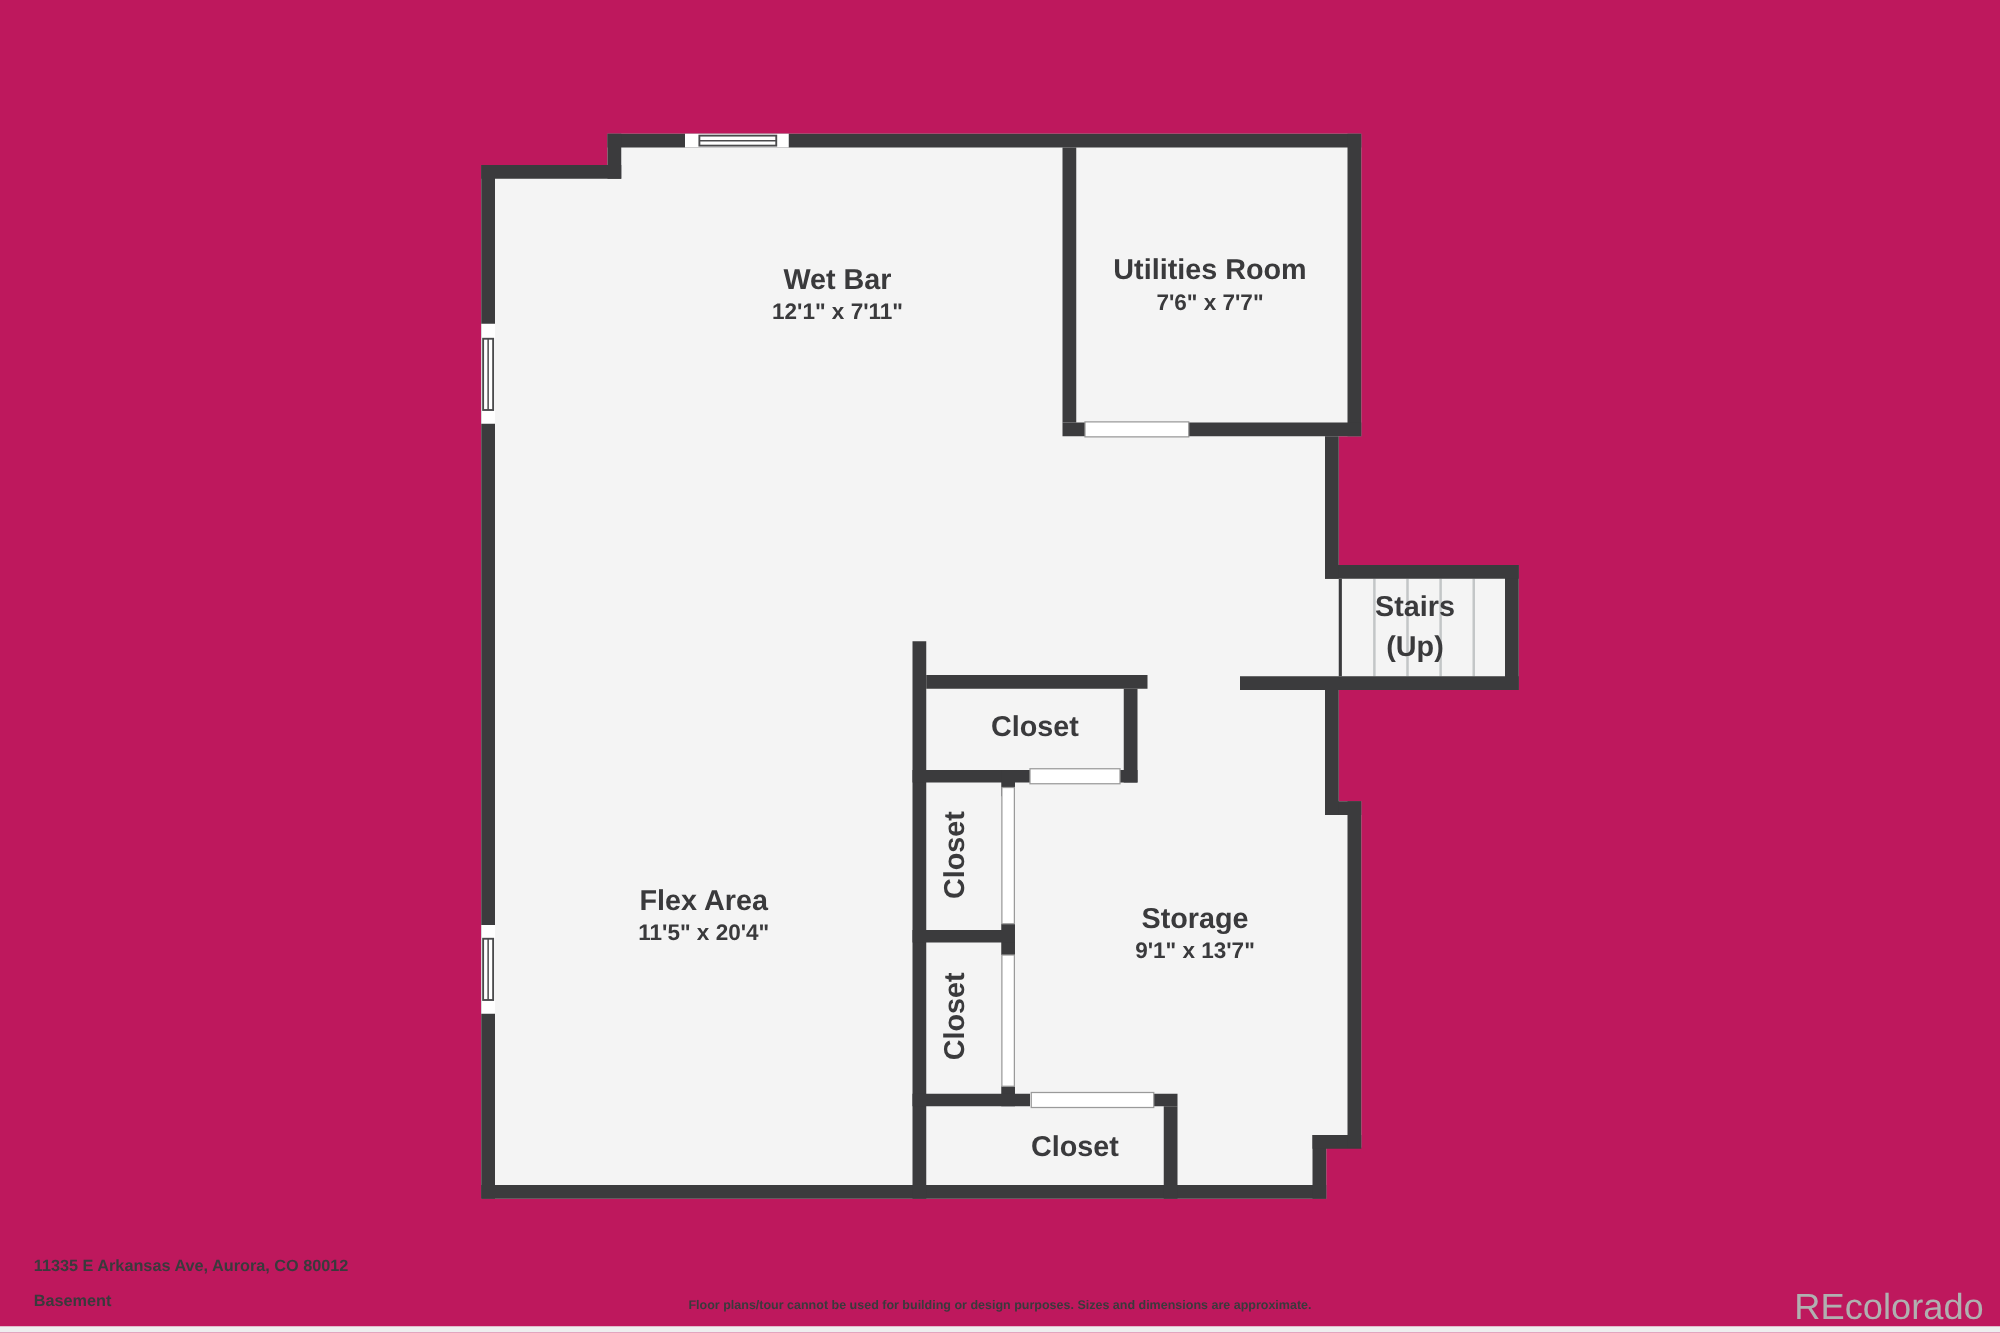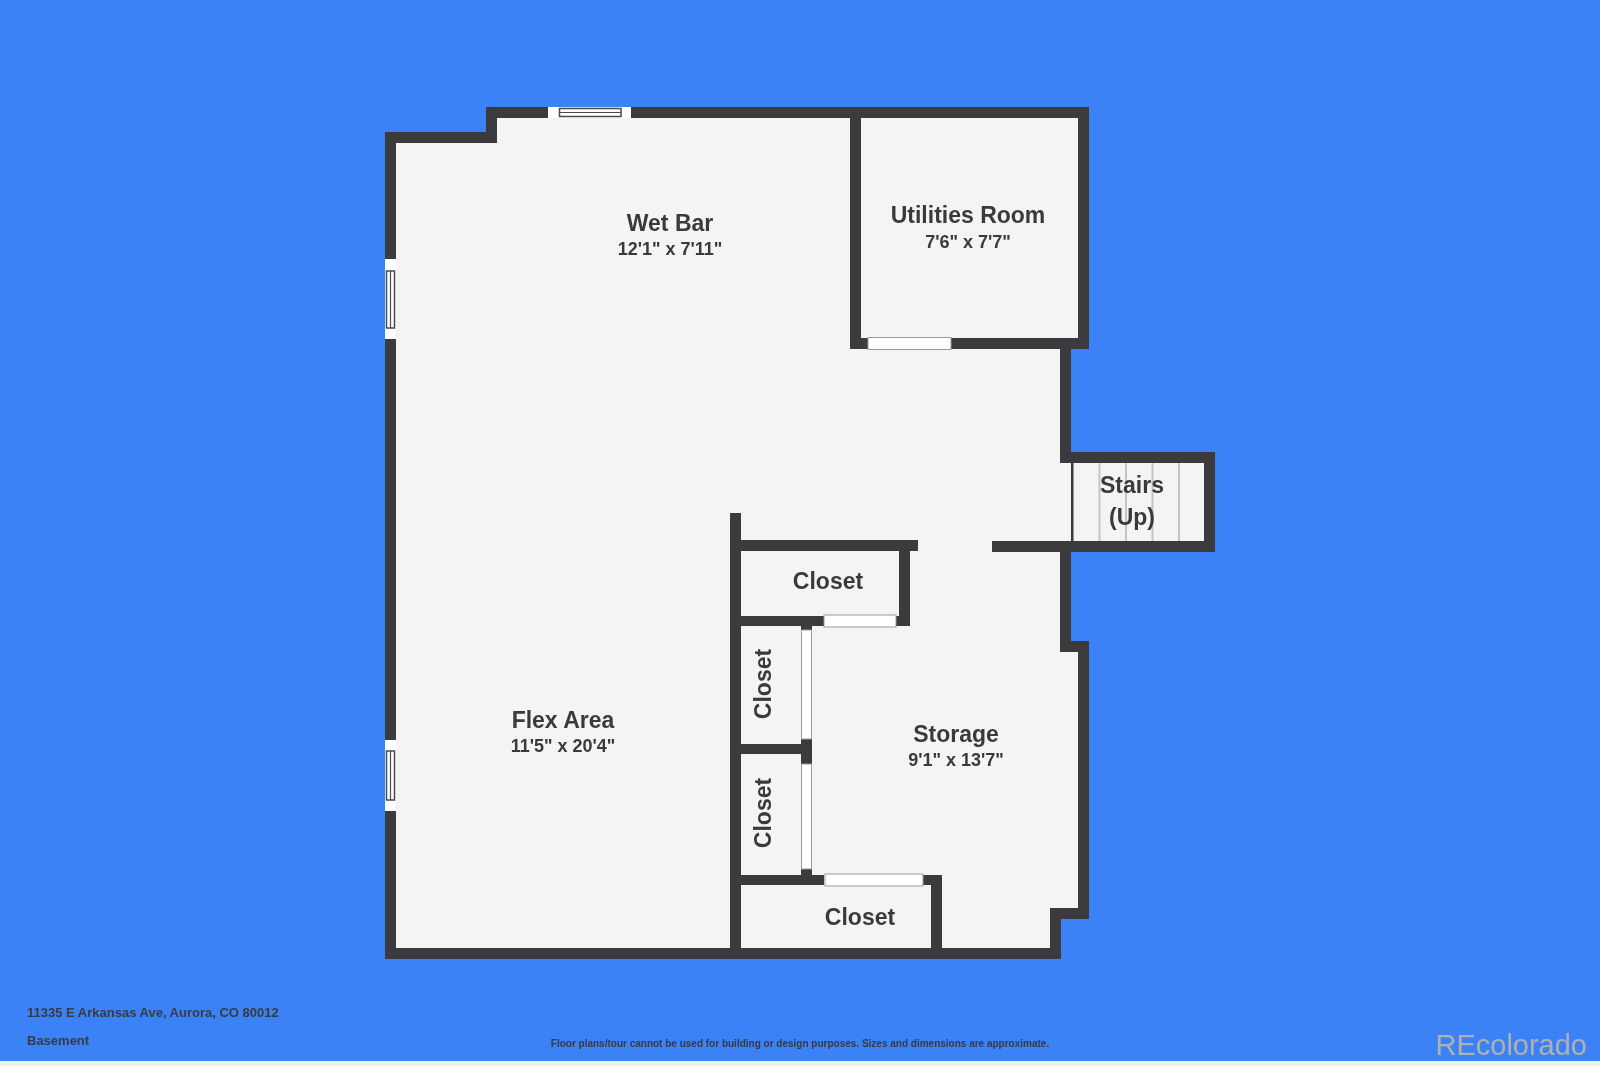--- a/index.html
+++ b/index.html
@@ -1,16 +1,16 @@
 <!DOCTYPE html>
 <html><head>
 <meta charset="utf-8">
 <style>
   html,body{margin:0;padding:0;background:#ffffff;}
-  .page{position:relative;width:1600px;height:1066px;background:#3b82f6;overflow:hidden;
+  .page{position:relative;width:1600px;height:1066px;background:#be185d;overflow:hidden;
         font-family:"Liberation Sans", sans-serif;}
   svg{position:absolute;left:0;top:0;}
   .lbl{font-family:"Liberation Sans", sans-serif;font-weight:bold;fill:#3a3a3c;}
 </style>
 </head>
 <body>
 <div class="page">
 <svg width="1600" height="1066" viewBox="0 0 1600 1066">
 
   <path d="M486,107 L1089,107 L1089,349 L1071,349 L1071,452 L1215,452 L1215,552 L1071,552 L1071,641 L1089,641 L1089,918 L1061,918 L1061,959 L385,959 L385,132 L486,132 Z" fill="#f4f4f4"></path>

